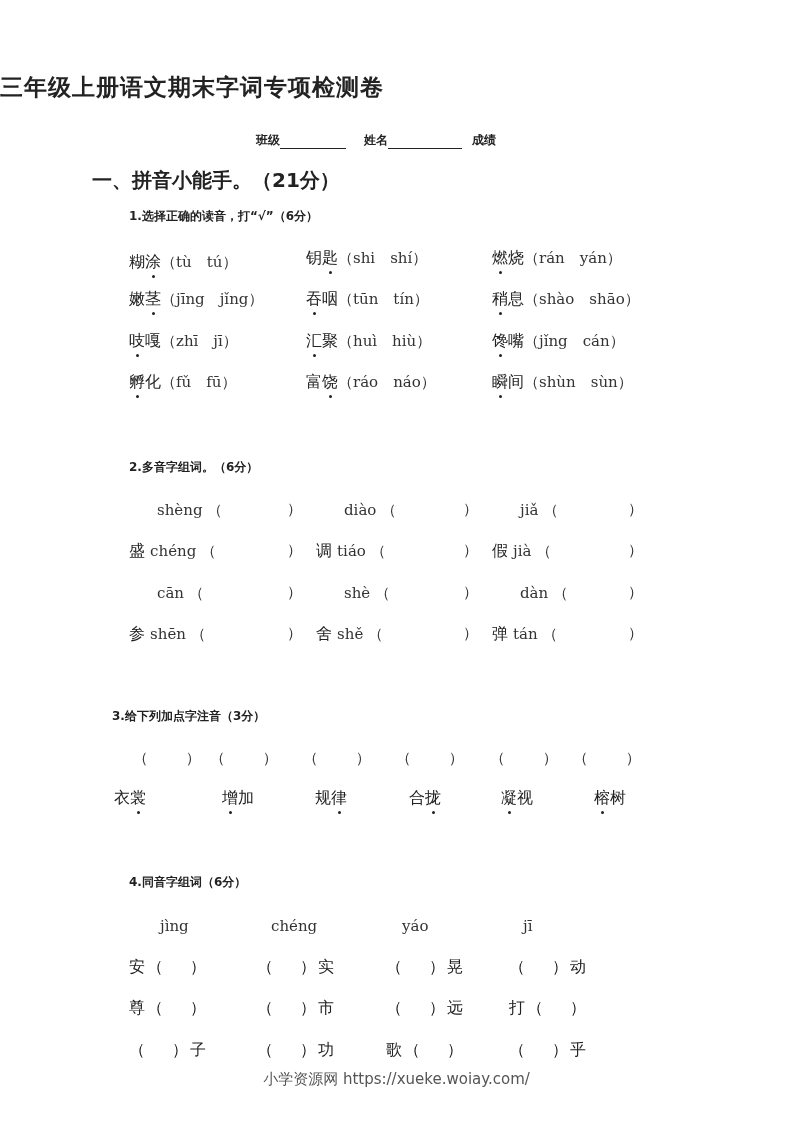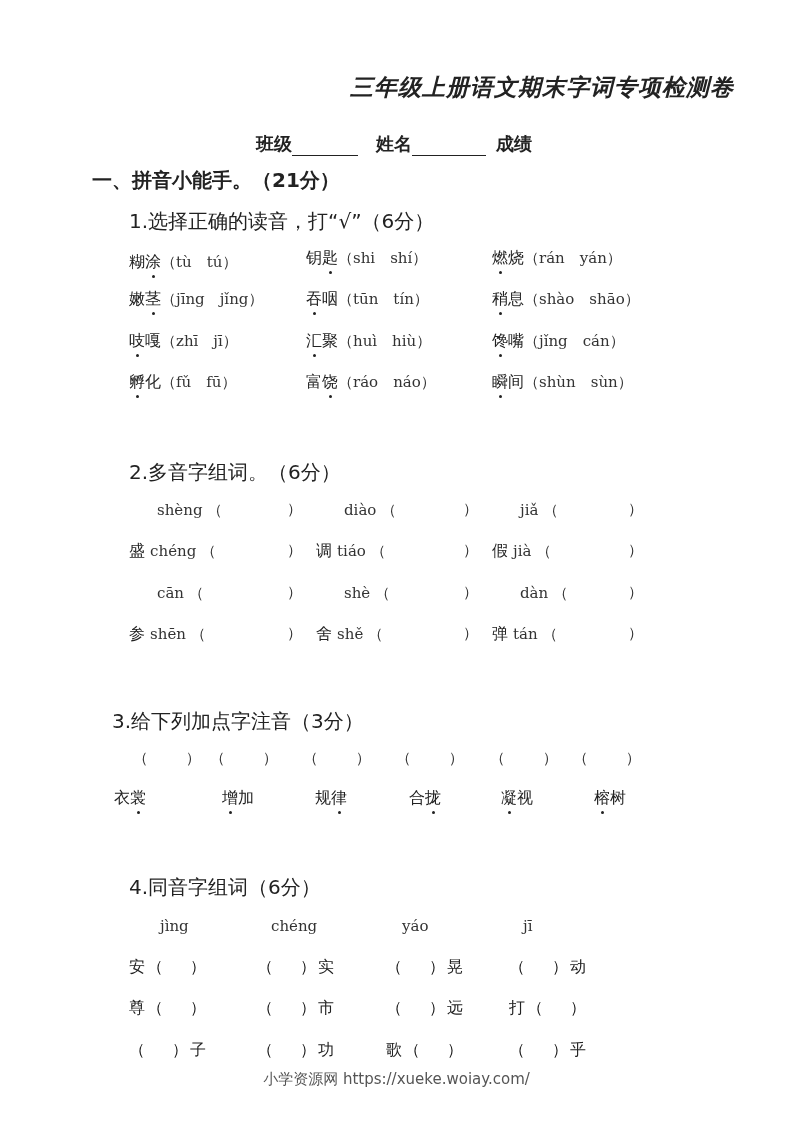--- a/index.html
+++ b/index.html
@@ -1,24 +1,24 @@
 <!DOCTYPE html>
 <html><head>
 <meta charset="utf-8">
 <style>
   html, body { margin: 0; padding: 0; background: #ffffff; }
   body { width: 793px; height: 1122px; position: relative; overflow: hidden;
          font-family: "DejaVu Serif", "Liberation Serif", serif; color: #222; }
   .abs { position: absolute; white-space: nowrap; }
-  .title { left: 0; width: 734px; top: 72px; text-align: right; font-size: 23px; font-weight: bold; letter-spacing: 1px;
-           font-family: "DejaVu Sans", "Liberation Sans", sans-serif; font-style: italic; }
-  .info { top: 132px; left: 256px; font-size: 18px; font-weight: bold; font-family: "DejaVu Sans", "Liberation Sans", sans-serif; }
+  .title { left: 0; width: 734px; top: 72px; text-align: left; font-size: 23px; font-weight: bold; letter-spacing: 1px;
+           font-family: "DejaVu Sans", "Liberation Sans", sans-serif; }
+  .info { top: 132px; left: 256px; font-size: 12px; font-weight: bold; font-family: "DejaVu Sans", "Liberation Sans", sans-serif; }
   .info .blank { display: inline-block; border-bottom: 1.5px solid #222; vertical-align: bottom; height: 16px; margin-right: 18px; }
   .h1 { font-size: 20px; font-weight: bold; font-family: "DejaVu Sans", "Liberation Sans", sans-serif; }
-  .h2 { font-size: 20px; font-weight: normal; font-family: "DejaVu Sans", "Liberation Sans", sans-serif; }
+  .h2 { font-size: 12px; font-weight: bold; font-family: "DejaVu Sans", "Liberation Sans", sans-serif; }
   .cell { position: absolute; white-space: nowrap; font-size: 16px; }
   .py { font-family: "DejaVu Serif", "Liberation Serif", serif; font-size: 15px; color: #333; }
   .dot { position: relative; display: inline-block; }
   .dot::after { content: ""; position: absolute; left: 50%; bottom: -5px; width: 3px; height: 3px; margin-left: -1.5px;
                 background: #222; border-radius: 50%; }
   .footer { top: 1070px; left: 0; width: 793px; text-align: center; font-size: 15px; color: #555;
             font-family: "DejaVu Sans", "Liberation Sans", sans-serif; }
 </style>
 </head>
 <body>

